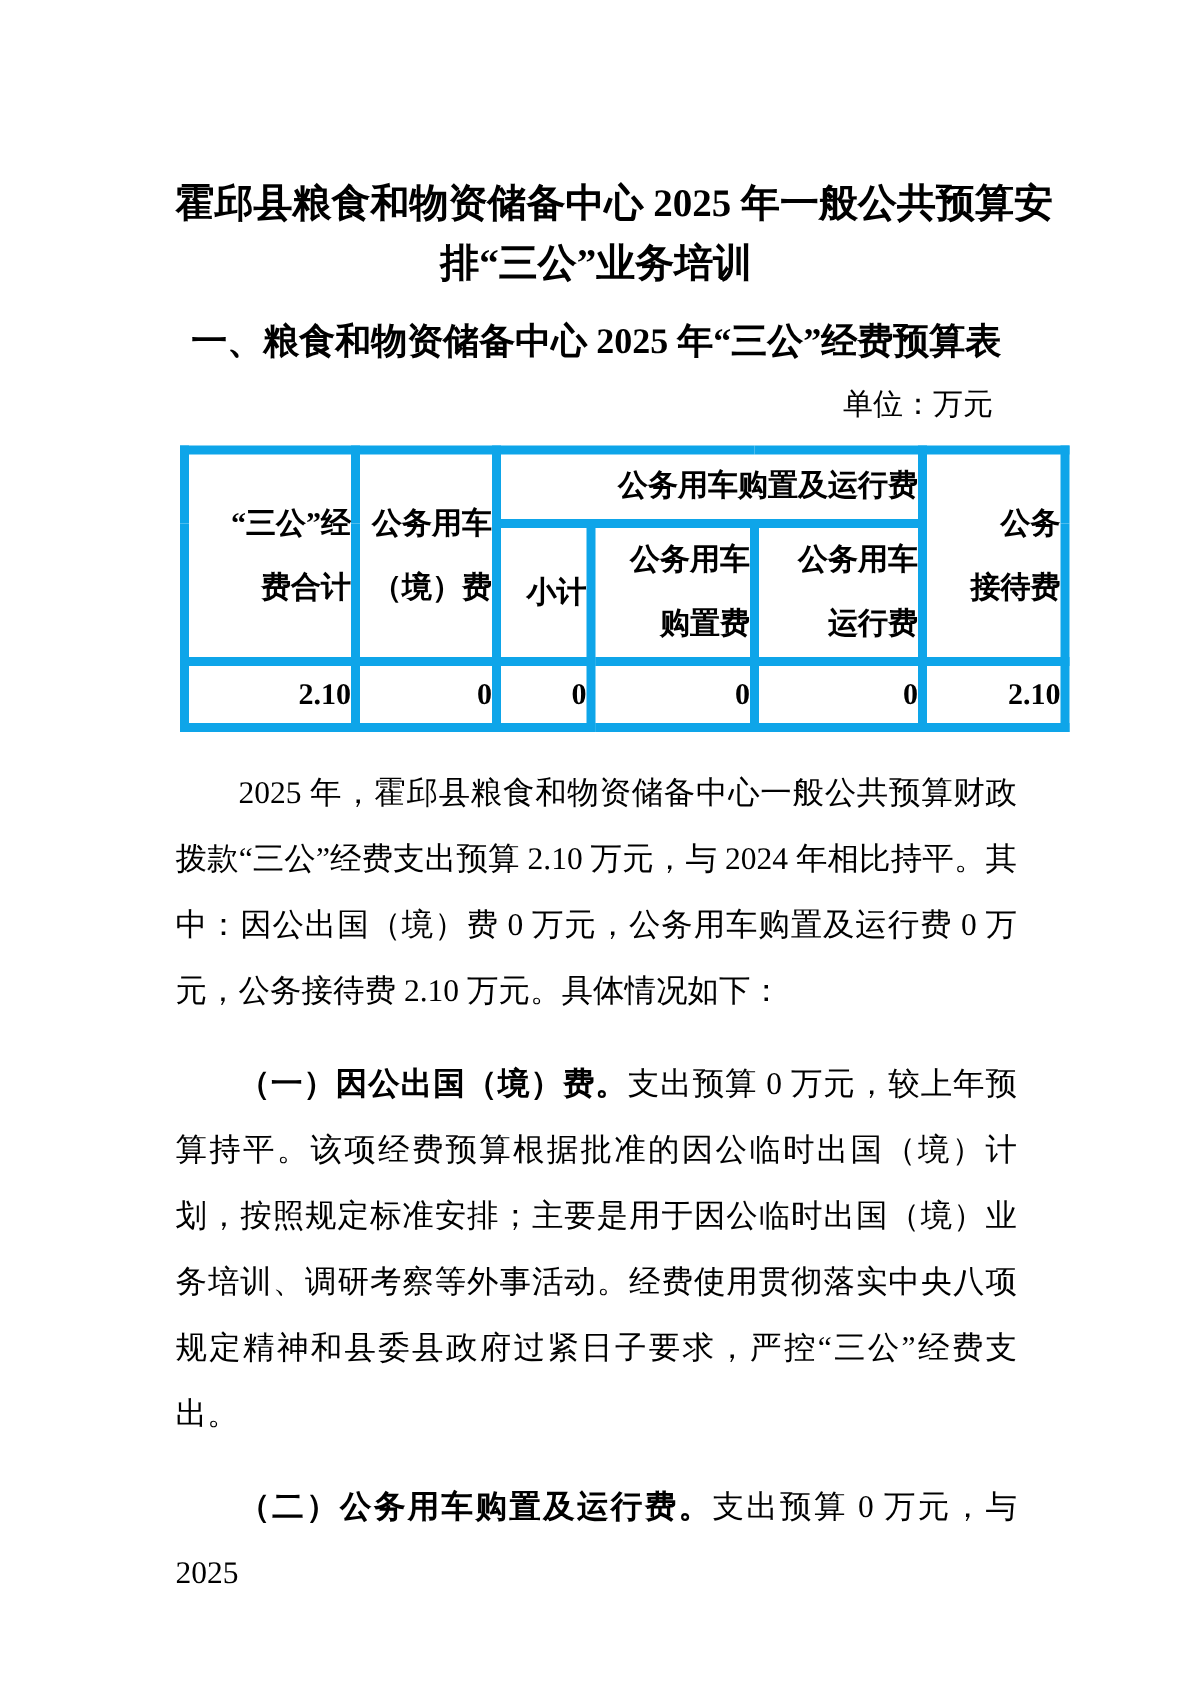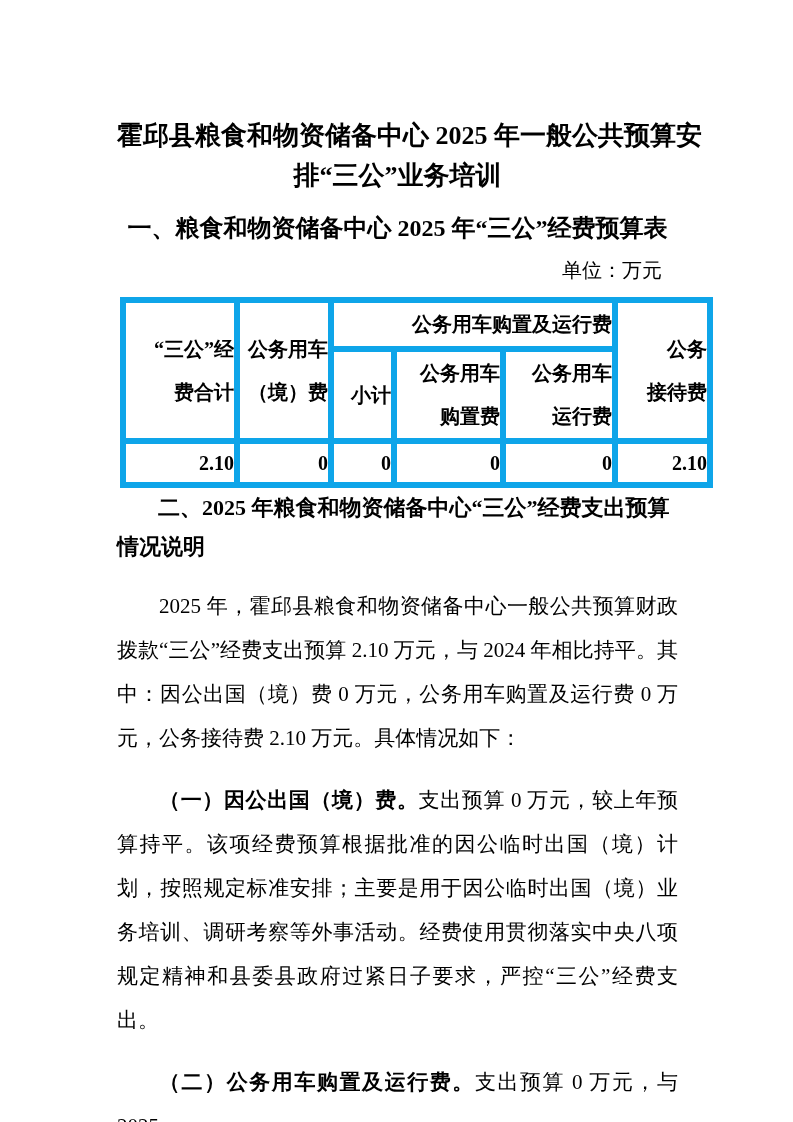--- a/index.html
+++ b/index.html
@@ -126,24 +126,20 @@
           <td>2.10</td>
           <td>0</td>
           <td>0</td>
           <td>0</td>
           <td>0</td>
           <td>2.10</td>
         </tr>
       </tbody>
     </table>
 
-    <h3 class="sec2-heading">
-      <span class="h-line1">二、2025 年粮食和物资储备中心“三公”经费支出预算</span>
-      <span class="h-line2">情况说明</span>
-    </h3>
 
     <p class="body-p">2025 年，霍邱县粮食和物资储备中心一般公共预算财政拨款“三公”经费支出预算 2.10 万元，与 2024 年相比持平。其中：因公出国（境）费 0 万元，公务用车购置及运行费 0 万元，公务接待费 2.10 万元。具体情况如下：</p>
 
     <p class="body-p"><span class="lead">（一）因公出国（境）费。</span><span>支出预算 0 万元，较上年预算持平。该项经费预算根据批准的因公临时出国（境）计划，按照规定标准安排；主要是用于因公临时出国（境）业务培训、调研考察等外事活动。经费使用贯彻落实中央八项规定精神和县委县政府过紧日子要求，严控“三公”经费支出。</span></p>
 
     <p class="body-p"><span class="lead">（二）公务用车购置及运行费。</span><span>支出预算 0 万元，与 2025</span></p>
 
   </div>
 </div>
 

